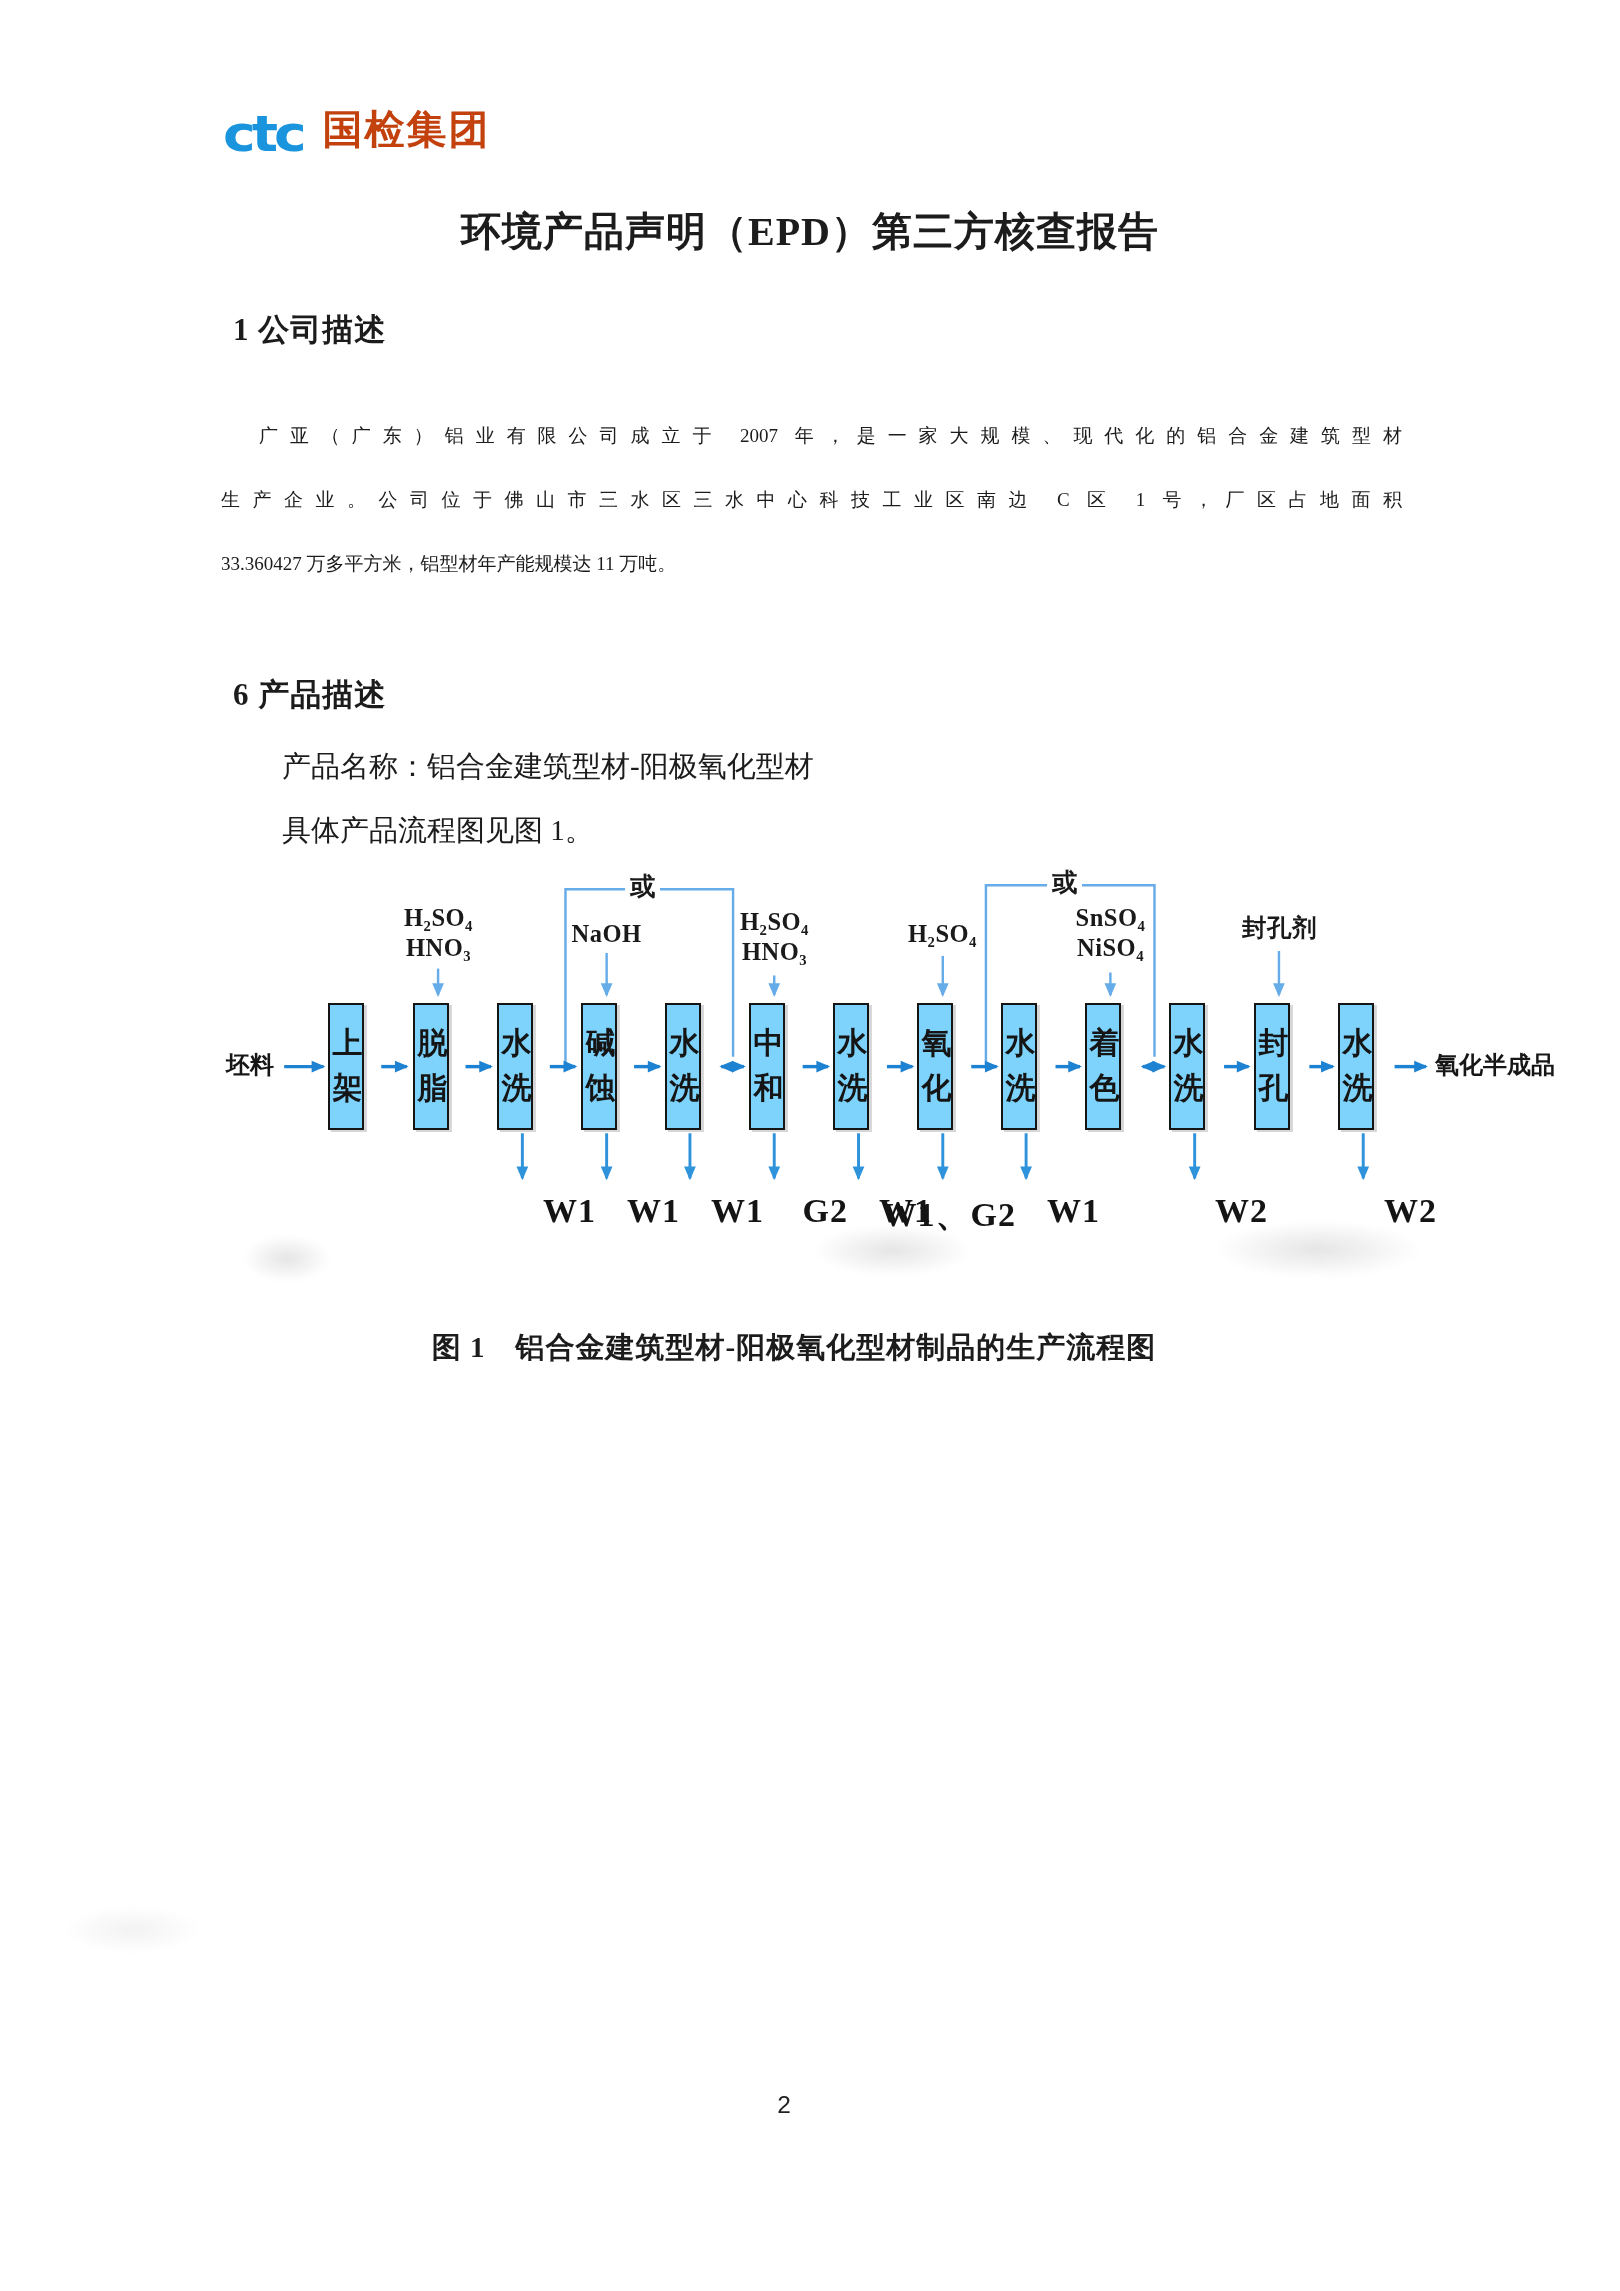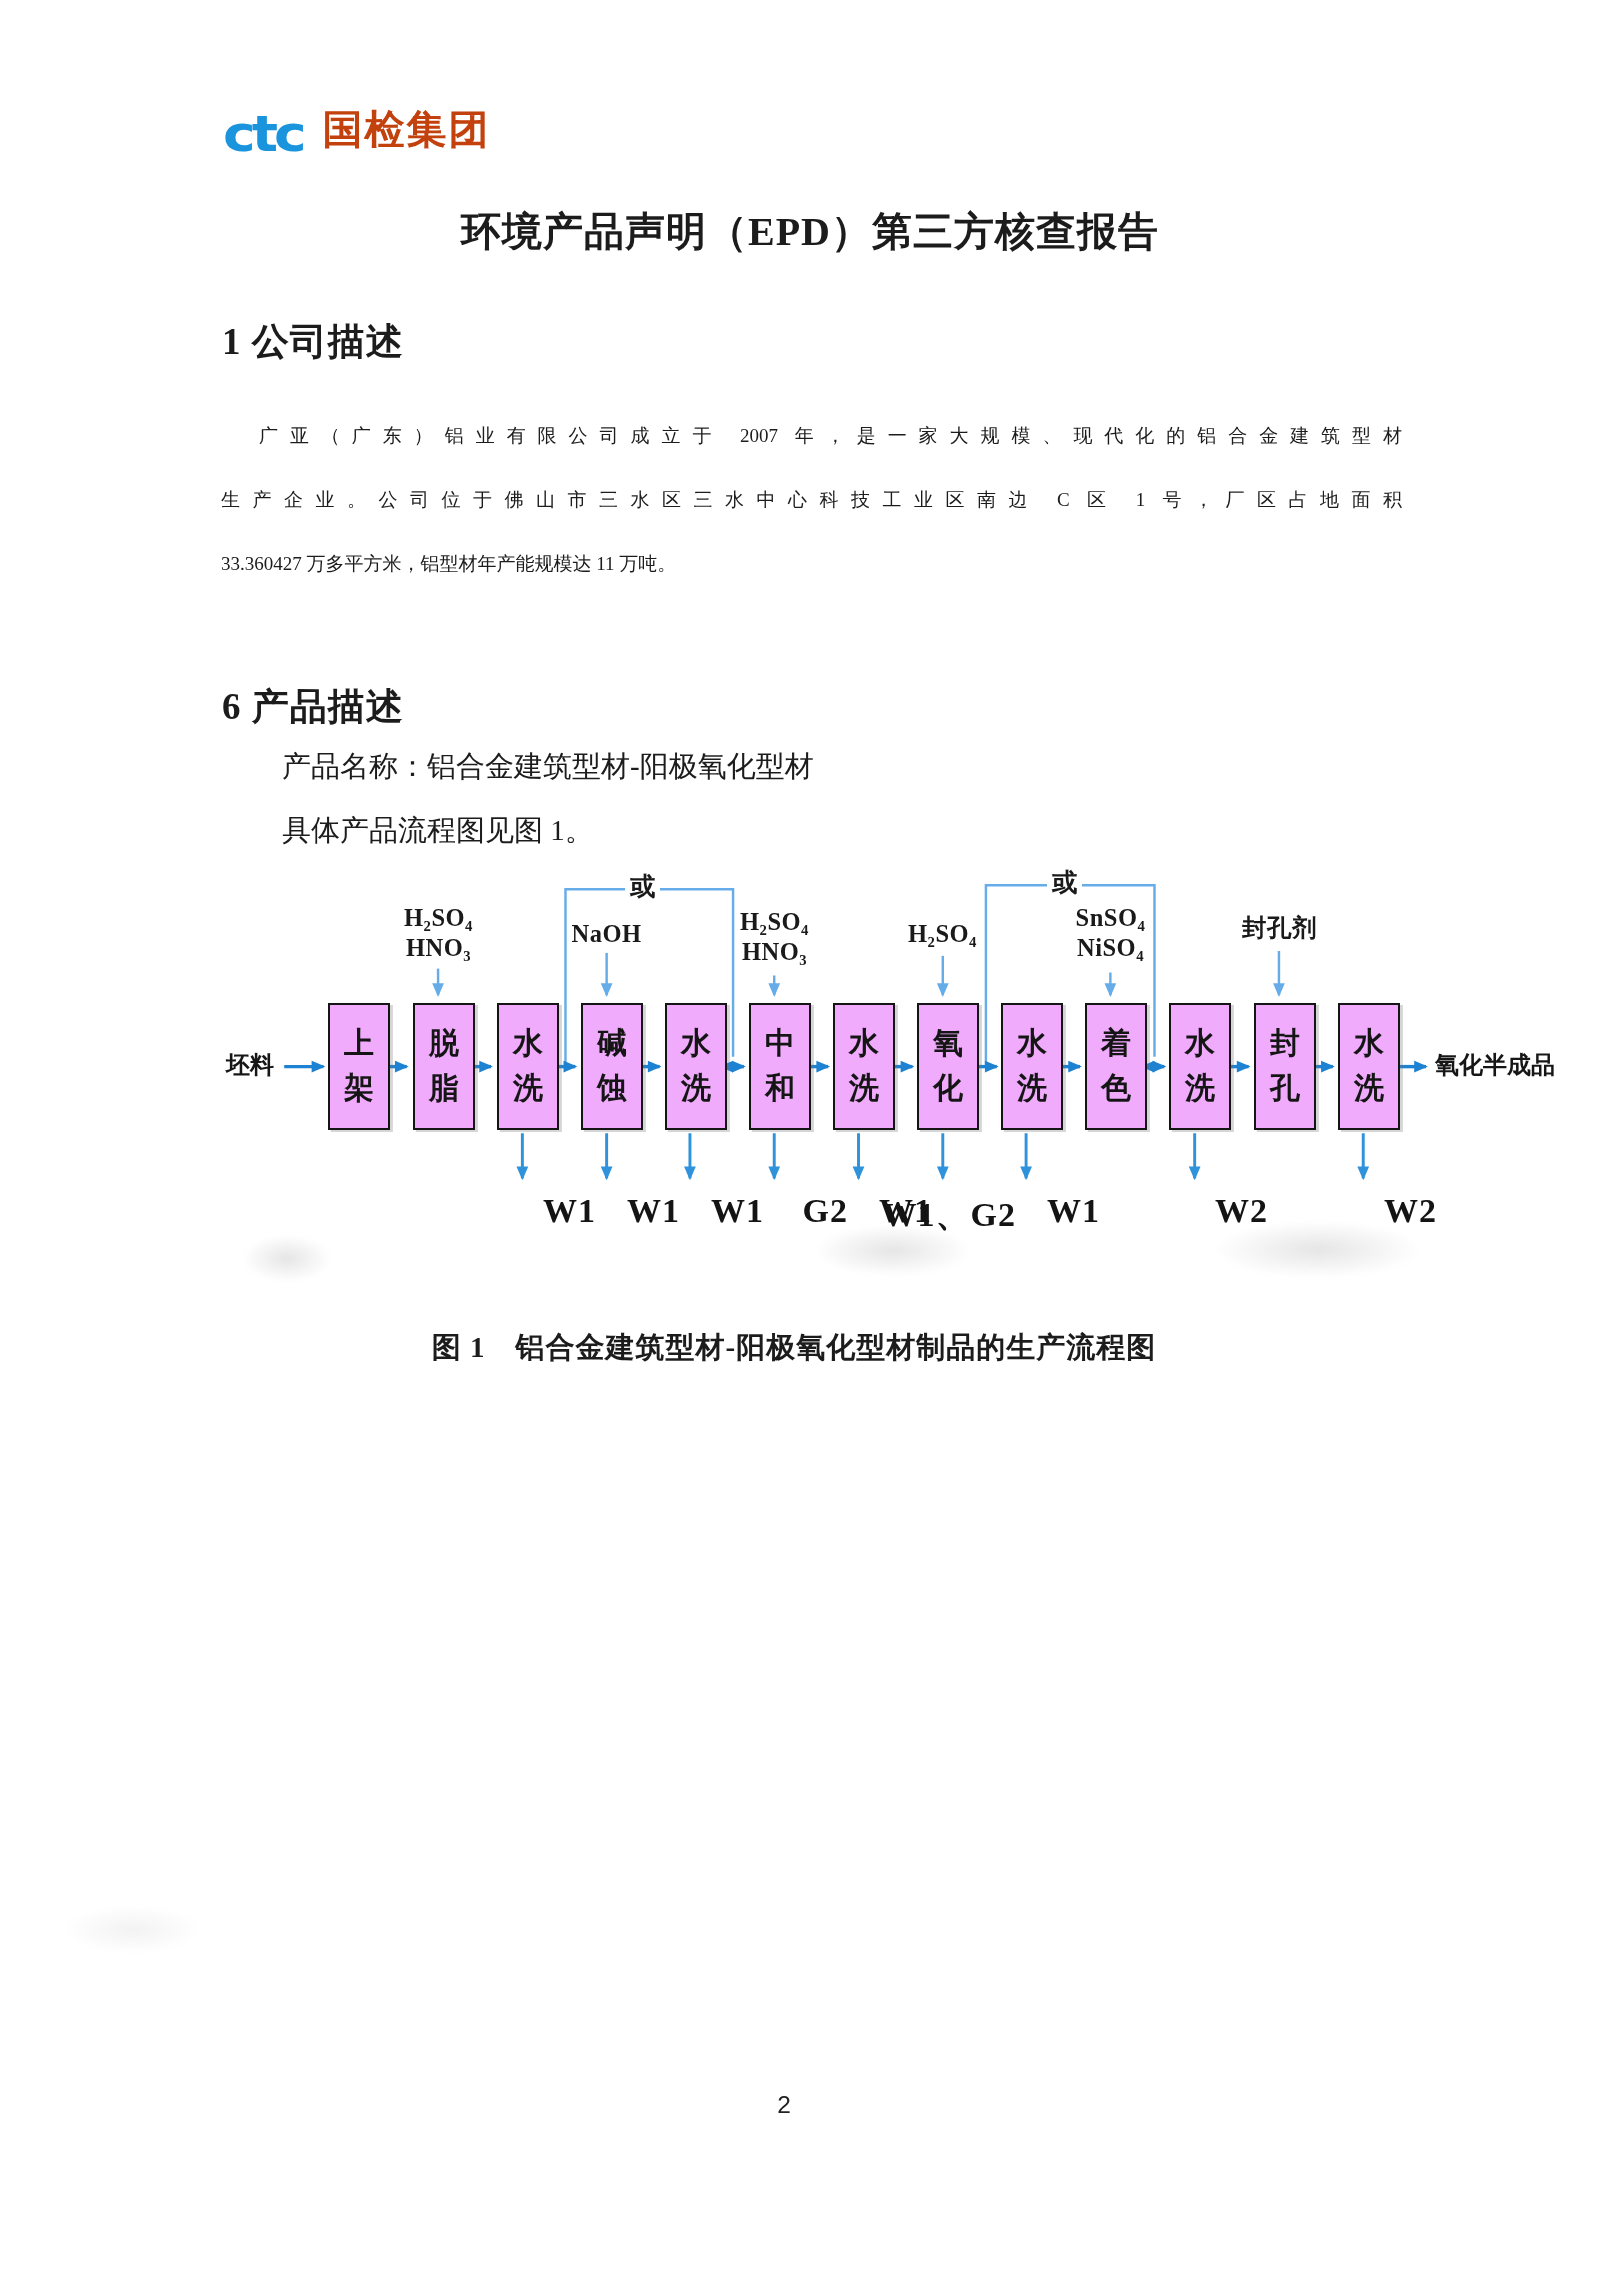--- a/index.html
+++ b/index.html
@@ -22,21 +22,21 @@
   .logo-cn{
     font-family:"DejaVu Sans",sans-serif;
     font-weight:bold;font-size:40px;line-height:47px;
     color:#c2410c;margin-left:19.6px;letter-spacing:2px;
   }
   
   .doc-title{
     position:absolute;left:0;top:204px;width:1620px;
     text-align:center;font-size:40px;font-weight:bold;letter-spacing:1px;
   }
-  .h-sec{position:absolute;left:222px;font-size:37px;font-weight:bold;letter-spacing:1px;margin-top:8px;}
+  .h-sec{position:absolute;left:233px;font-size:31px;font-weight:bold;letter-spacing:1px;}
   .h-sec1{top:309px;}
   .h-sec2{top:674px;}
   .para{position:absolute;left:221px;width:1181px;top:404px;font-size:19px;}
   .para .pline{line-height:64px;text-align:justify;text-align-last:justify;white-space:nowrap;}
   .para .pline.first{text-indent:2em;}
   .para .pline.last{text-align-last:left;}
   .pd-line{position:absolute;left:282px;font-size:29px;white-space:nowrap;}
   .pd-1{top:747px;}
   .pd-2{top:811px;}
   
@@ -44,22 +44,22 @@
     position:absolute;left:0;top:1328px;width:1588px;text-align:center;
     font-size:29px;font-weight:bold;letter-spacing:1px;
   }
   .page-num{
     position:absolute;left:0;top:2091px;width:1568px;text-align:center;
     font-family:"Liberation Sans","DejaVu Sans",sans-serif;font-size:24.5px;color:#222;
   }
   
   .diagram{position:absolute;left:0;top:0;width:1620px;height:2292px;pointer-events:none;}
   .pbox{
-    position:absolute;top:1003px;width:62px;height:127px;box-sizing:border-box;
-    border:2.9px solid #151515;background:#f0abfc;
+    position:absolute;top:1003px;width:36px;height:127px;box-sizing:border-box;
+    border:2.9px solid #151515;background:#7dd3fc;
     box-shadow:2.9px 2px 0 rgba(120,120,120,.30);
   }
   .pbox .vtxt{
     width:35px;margin:0 auto;text-align:center;word-break:break-all;
     font-size:30px;line-height:45px;font-weight:600;color:#151515;padding-top:14.7px;
   }
   .chem{
     position:absolute;width:147px;text-align:center;
     font-size:24.5px;line-height:30px;font-weight:600;color:#1a1a1a;
     white-space:pre-line;letter-spacing:0.5px;

